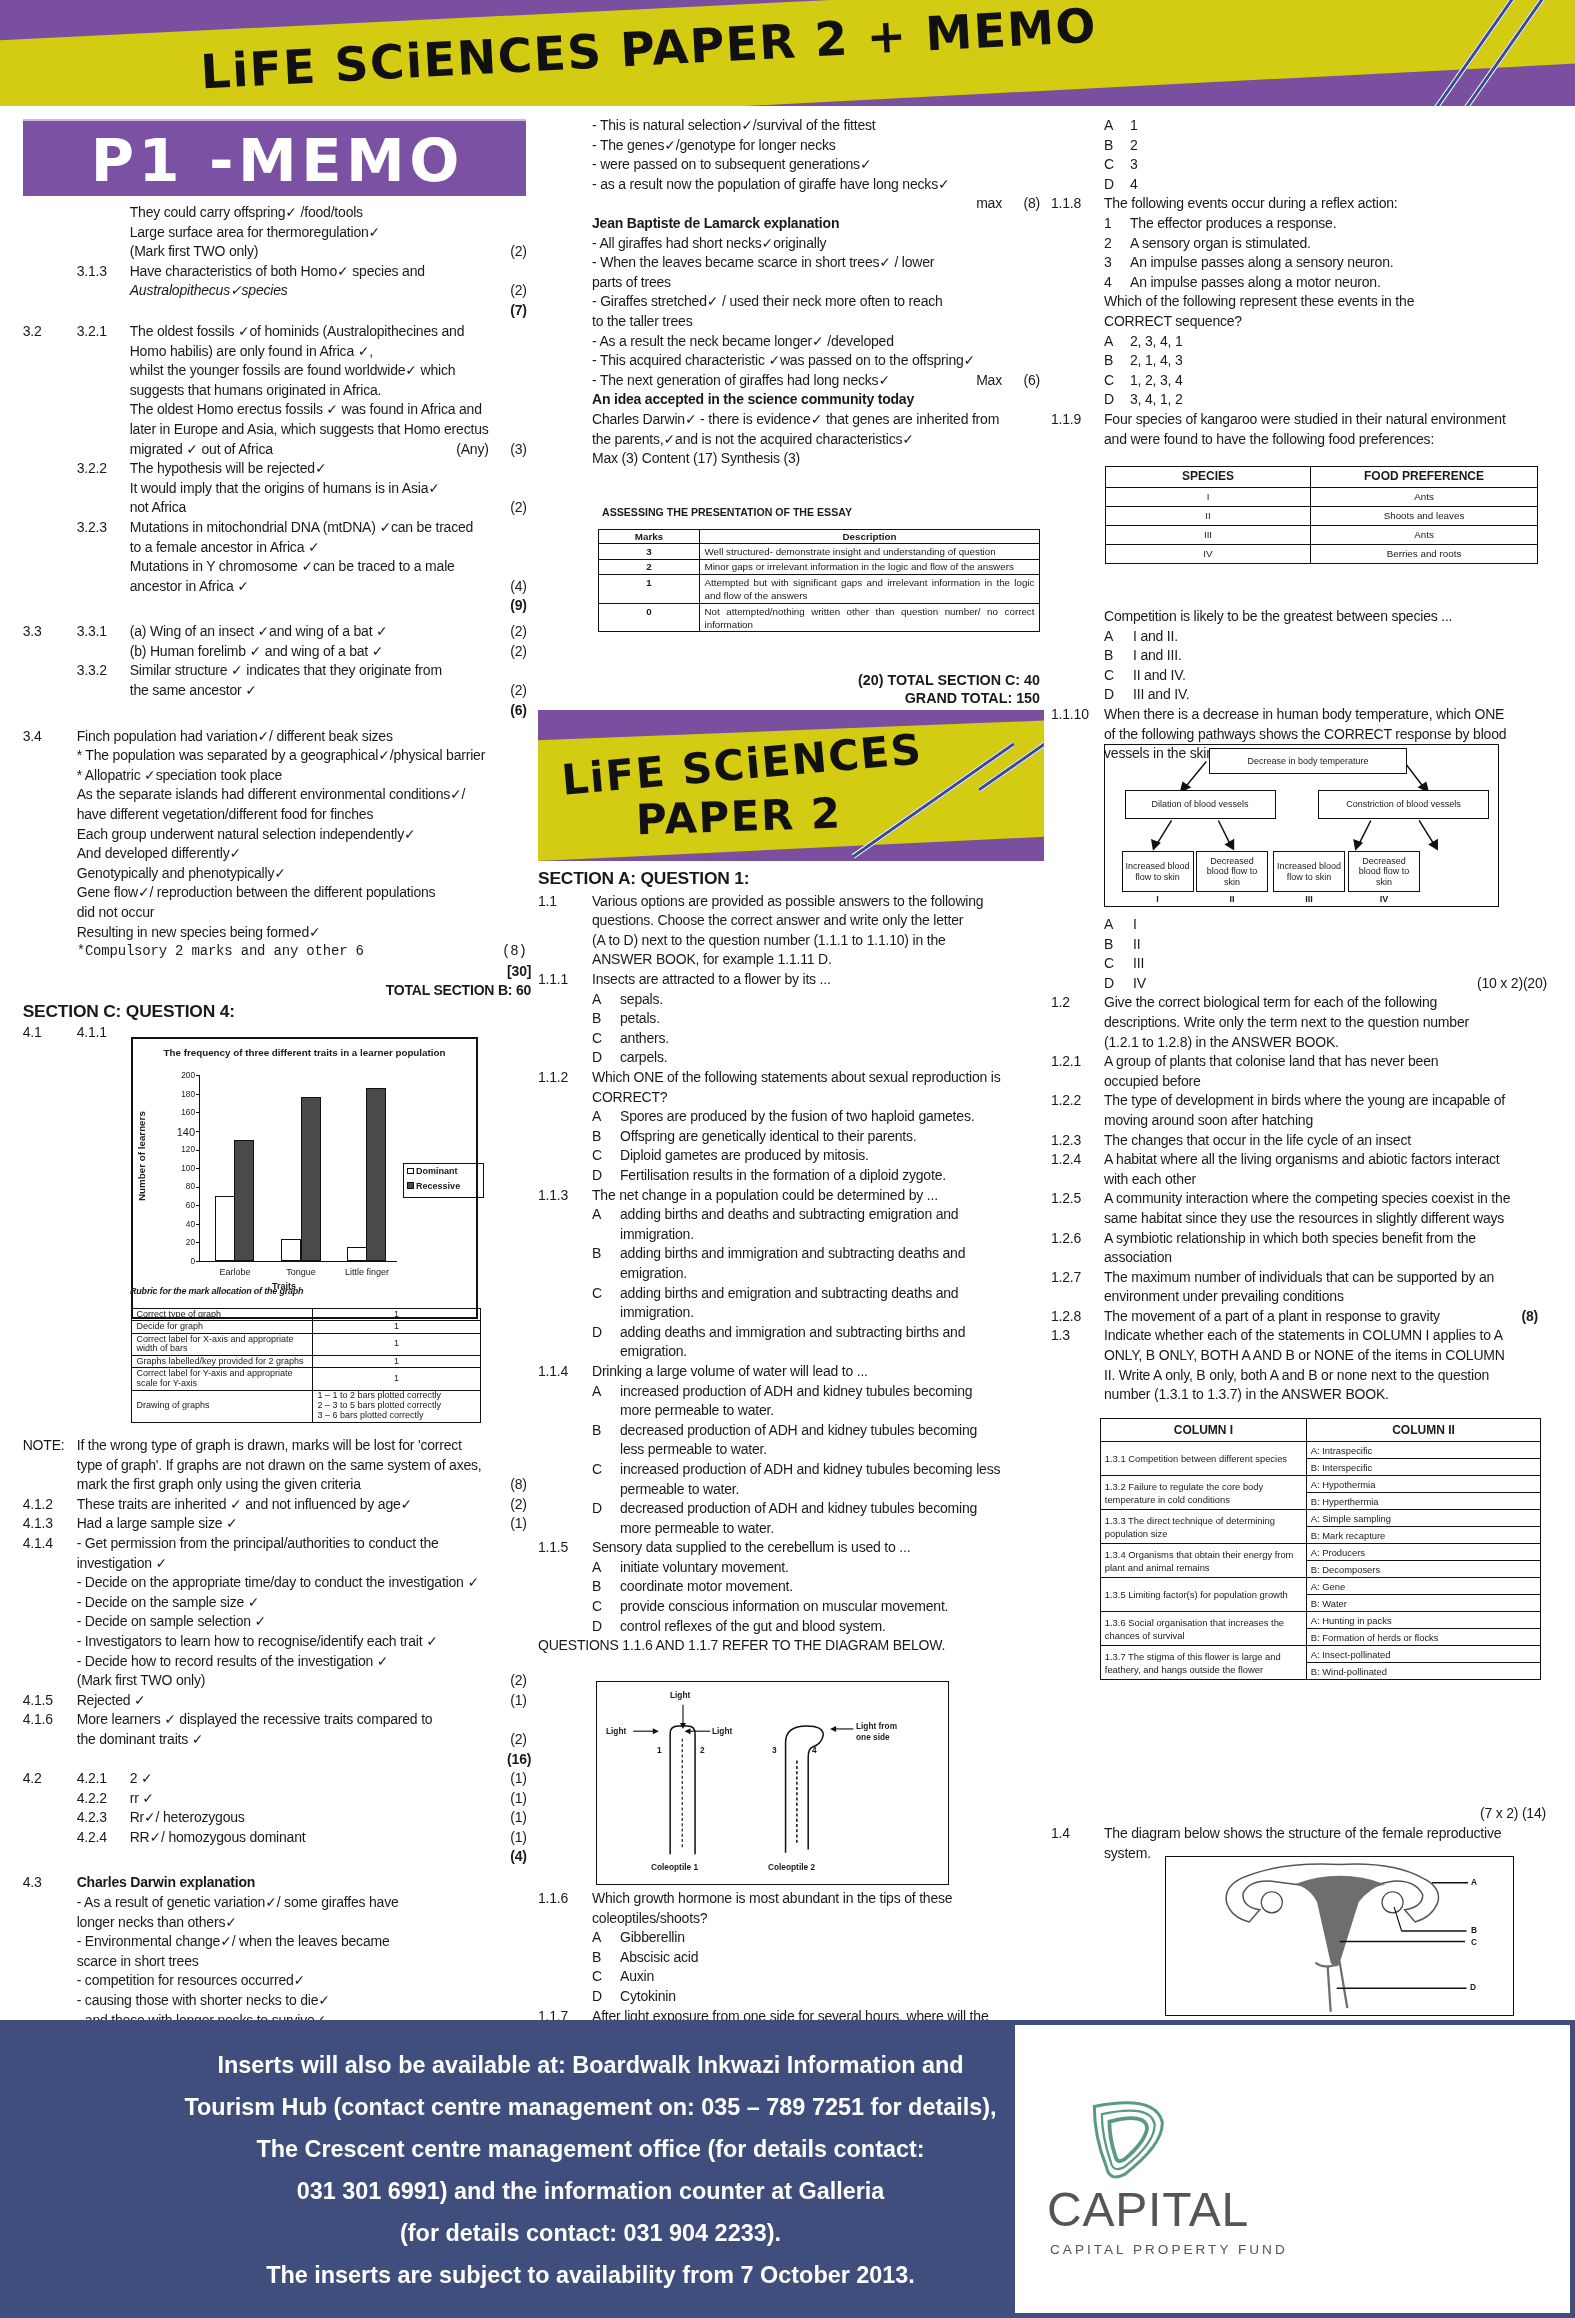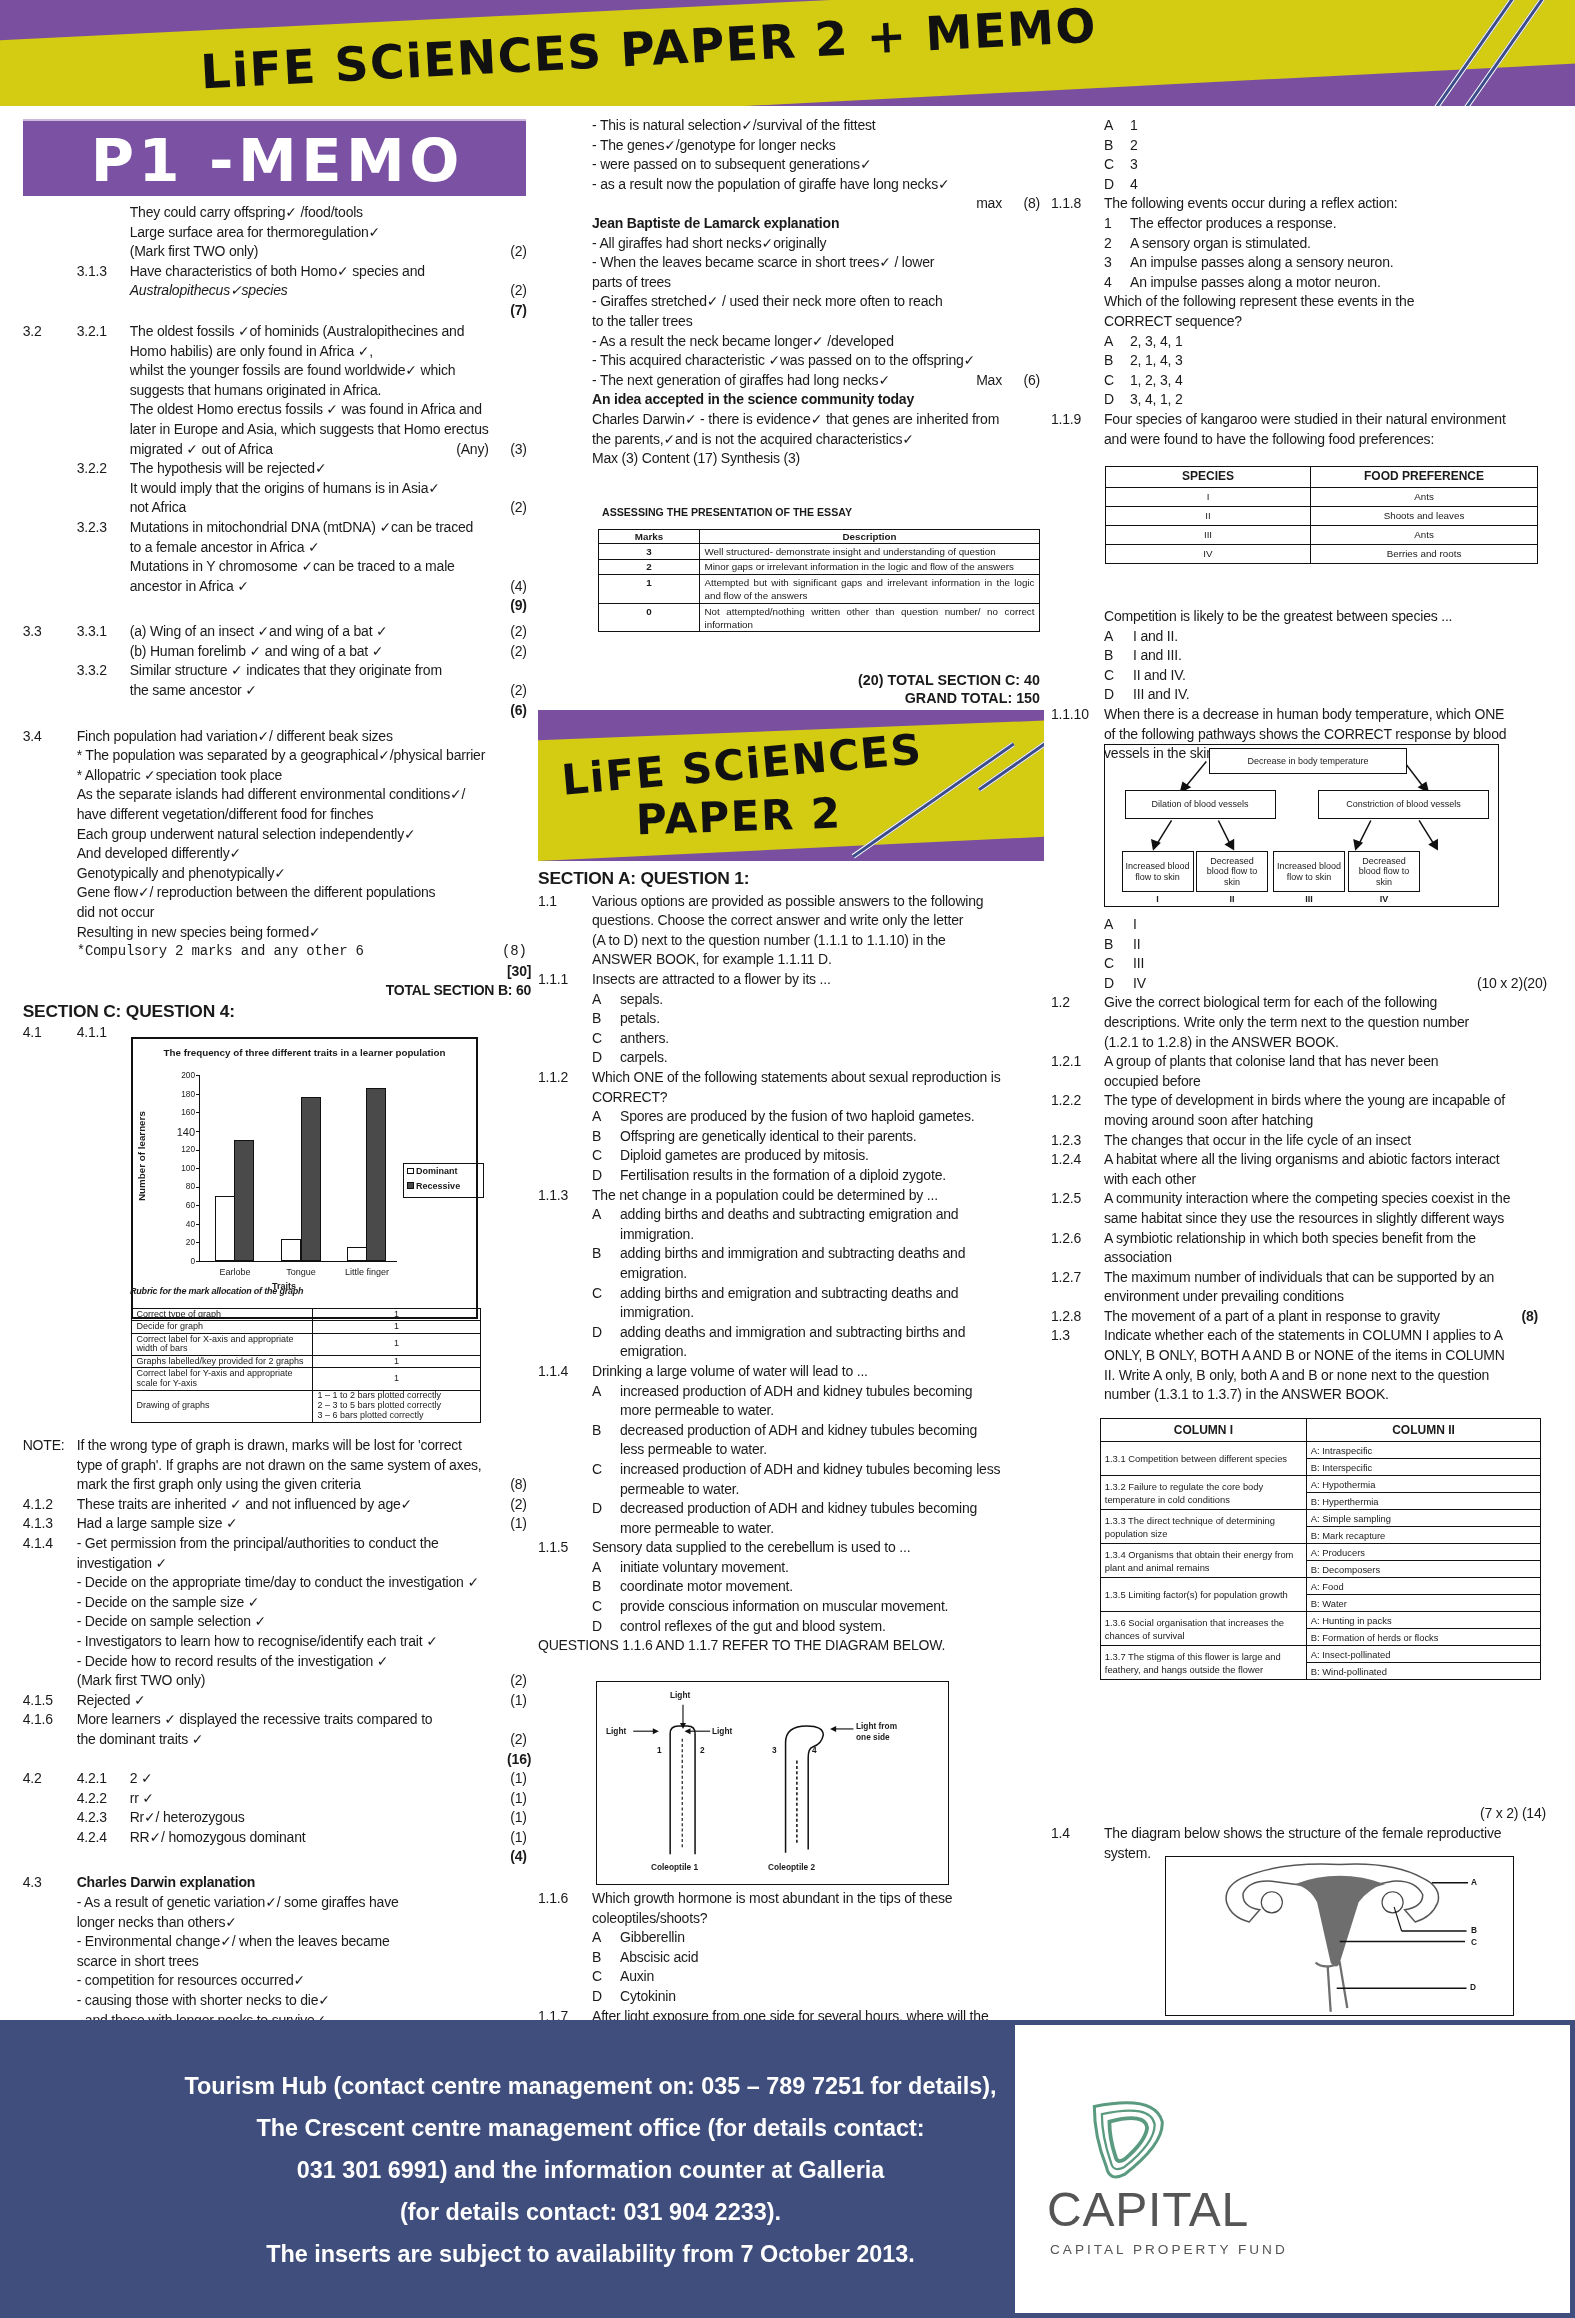--- a/index.html
+++ b/index.html
@@ -1024,21 +1024,21 @@
       </tr>
       <tr>
         <td rowspan="2" style="padding: 1.5px 3.8px; vertical-align: middle;">1.3.4 Organisms that obtain their energy from plant and animal remains</td>
         <td style="padding: 1.5px 3.8px;">A: Producers</td>
       </tr>
       <tr>
         <td style="padding: 1.5px 3.8px;">B: Decomposers</td>
       </tr>
       <tr>
         <td rowspan="2" style="padding: 1.5px 3.8px; vertical-align: middle;">1.3.5 Limiting factor(s) for population growth</td>
-        <td style="padding: 1.5px 3.8px;">A: Food</td>
+        <td style="padding: 1.5px 3.8px;">A: Gene</td>
       </tr>
       <tr>
         <td style="padding: 1.5px 3.8px;">B: Water</td>
       </tr>
       <tr>
         <td rowspan="2" style="padding: 1.5px 3.8px; vertical-align: middle;">1.3.6 Social organisation that increases the chances of survival</td>
         <td style="padding: 1.5px 3.8px;">A: Hunting in packs</td>
       </tr>
       <tr>
         <td style="padding: 1.5px 3.8px;">B: Formation of herds or flocks</td>
@@ -1078,20 +1078,21 @@
     <line x1="226" y1="174" x2="398" y2="174" stroke="#111" stroke-width="2"></line>
   </svg>
   <div style="position:absolute; left:305px; top:19.6px; font-size:8.3px; font-weight:bold;">A</div>
   <div style="position:absolute; left:305px; top:68px; font-size:8.3px; font-weight:bold;">B</div>
   <div style="position:absolute; left:305px; top:80px; font-size:8.3px; font-weight:bold;">C</div>
   <div style="position:absolute; left:304px; top:125px; font-size:8.3px; font-weight:bold;">D</div>
 </div>
 
 <div class="footer">
   <div class="msg">
+    <div>Inserts will also be available at: Boardwalk Inkwazi Information and</div>
     <div>Tourism Hub (contact centre management on: 035 – 789 7251 for details),</div>
     <div>The Crescent centre management office (for details contact:</div>
     <div>031 301 6991) and the information counter at Galleria</div>
     <div>(for details contact: 031 904 2233).</div>
     <div>The inserts are subject to availability from 7 October 2013.</div>
   </div>
   <div class="logo-right">
     <svg width="91" height="83" viewBox="0 0 120 110" style="position:absolute; left:64px; top:74px;">
       <path d="M 20 10 Q 100 -6 110 30 Q 112 60 60 100 Q 40 110 36 90 Q 20 50 20 10 Z" fill="none" stroke="#5a9a80" stroke-width="4"></path>
       <path d="M 30 20 Q 95 6 100 34 Q 100 58 60 90 Q 45 98 42 84 Q 30 50 30 20 Z" fill="none" stroke="#5a9a80" stroke-width="3"></path>

